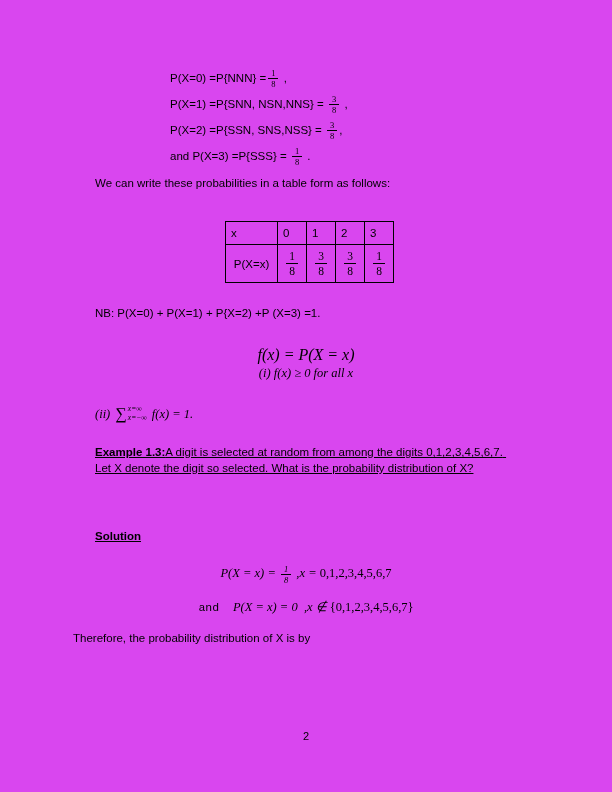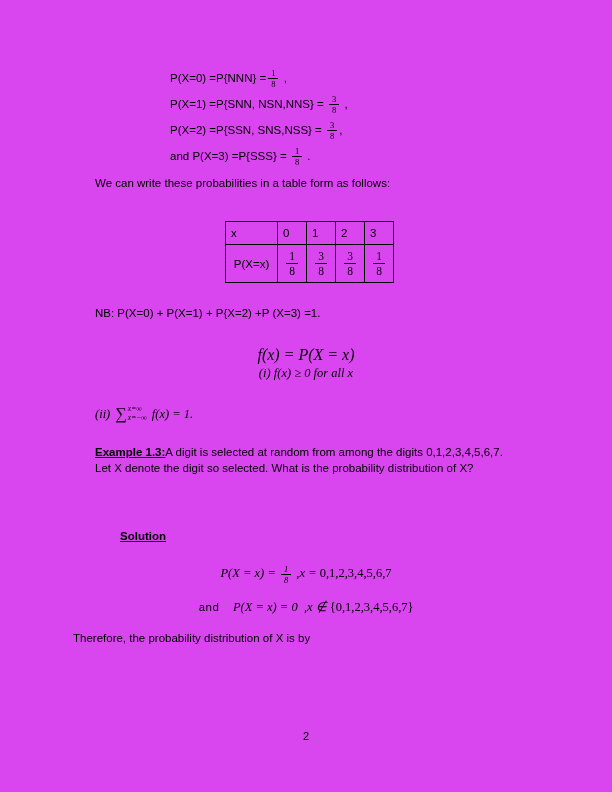--- a/index.html
+++ b/index.html
@@ -79,23 +79,23 @@
     text-align: left;
     margin: 0 2px 0 1px;
   }
   .limits .lim {
     display: block;
     font-size: 7.5px;
     line-height: 8.5px;
     white-space: nowrap;
   }
 
-  .example { margin-top: 22px; }
+  .example { margin-top: 22px; text-decoration: underline; }
   .heading-underline { font-weight: 700; text-decoration: underline; }
-  .solution-h { margin-top: 52px; display: inline-block; margin-left: 25px; }
+  .solution-h { margin-top: 52px; display: inline-block; }
 
   .sol-eq1 { margin-top: 20px; }
   .sol-eq2 { margin-top: 14px; }
   .sans { font-family: Liberation Mono, monospace; font-style: normal; font-size: 11.5px; }
   .upright { font-style: normal; }
 
   .closing { margin-top: 14px; margin-left: -22px; }
 
   .page-number {
     position: absolute;

